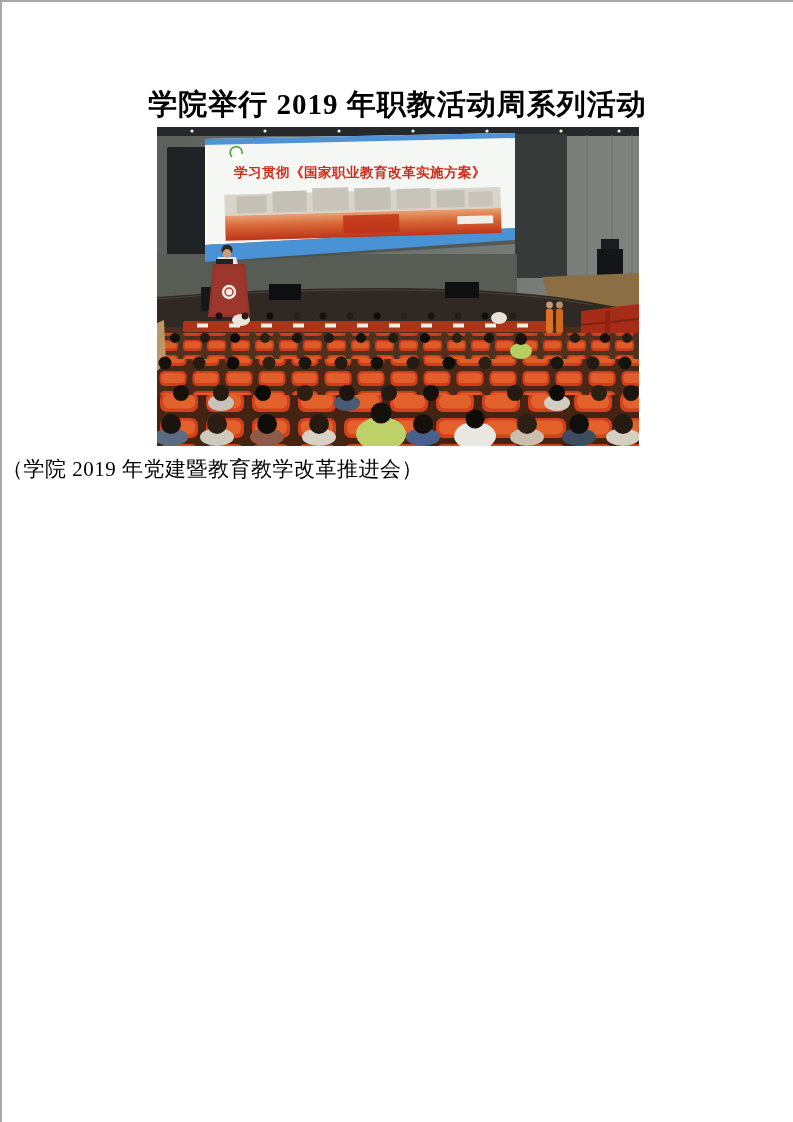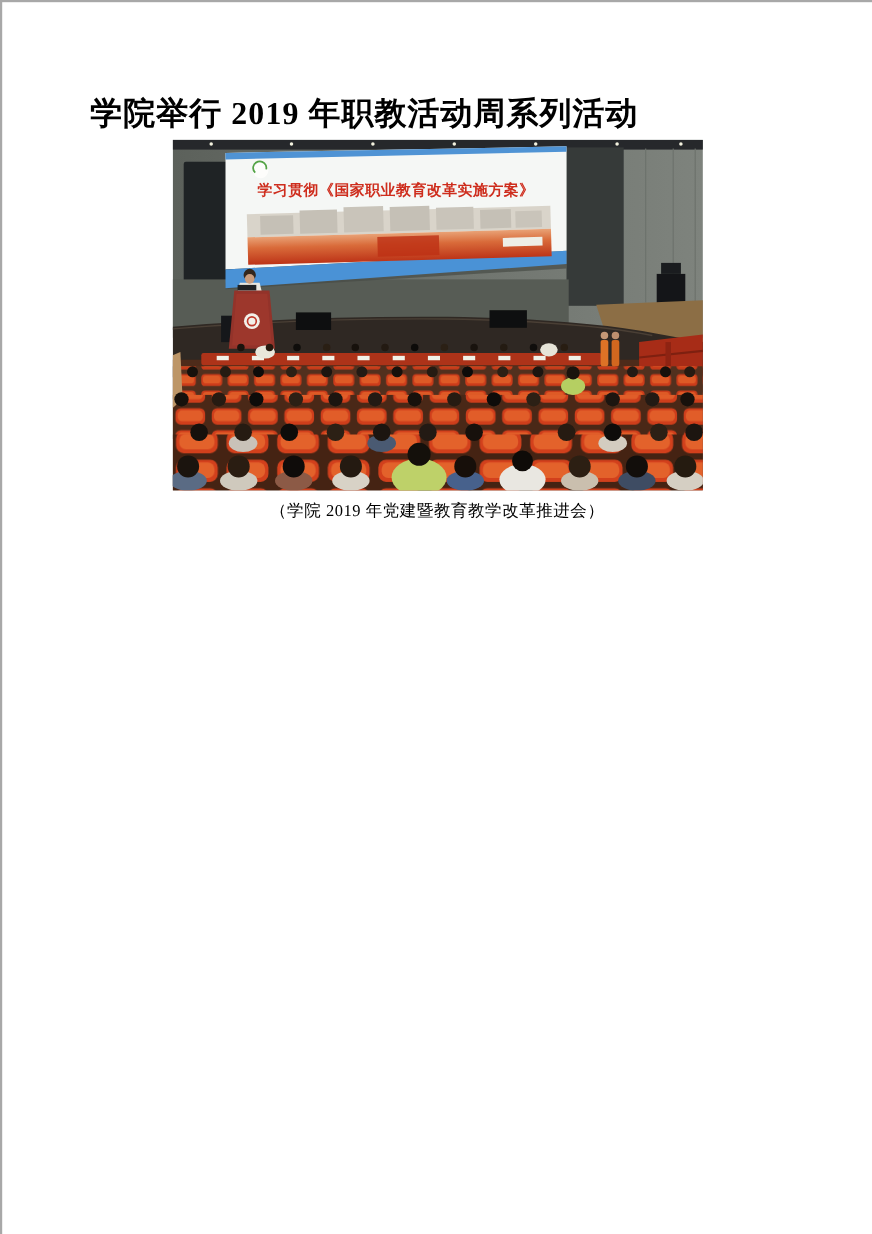--- a/index.html
+++ b/index.html
@@ -10,20 +10,21 @@
     box-sizing: border-box;
     background: #ffffff;
     border-top: 2px solid #a8a8a8;
     border-left: 2px solid #a8a8a8;
     overflow: hidden;
     font-family: "Liberation Serif", "DejaVu Serif", serif;
     color: #000000;
   }
   .doc-title {
     margin: 84px 80px 0 80px;
+    text-align: center;
     font-size: 29px;
     font-weight: 700;
     letter-spacing: 1px;
     line-height: 1.3;
   }
   .body-para {
     margin: 0 92px;
     font-size: 22px;
     line-height: 35px;
     letter-spacing: 0.6px;
@@ -32,22 +33,22 @@
   }
   .para-first { margin-top: 54px; }
   .photo-figure {
     width: 482px;
     margin: 3px auto 0 auto;
     font-family: Liberation Serif, serif;
   }
   .photo-figure svg { display: block; }
   .photo-caption {
     margin: 8px 0 0 0;
-    text-align: center;
-    font-size: 15px;
+    text-align: left;
+    font-size: 21px;
     letter-spacing: 0.5px;
     line-height: 1.5;
   }
   .para-last { margin-top: 6px; }
 </style>
 </head>
 <body>
 
 <div class="page">
 

